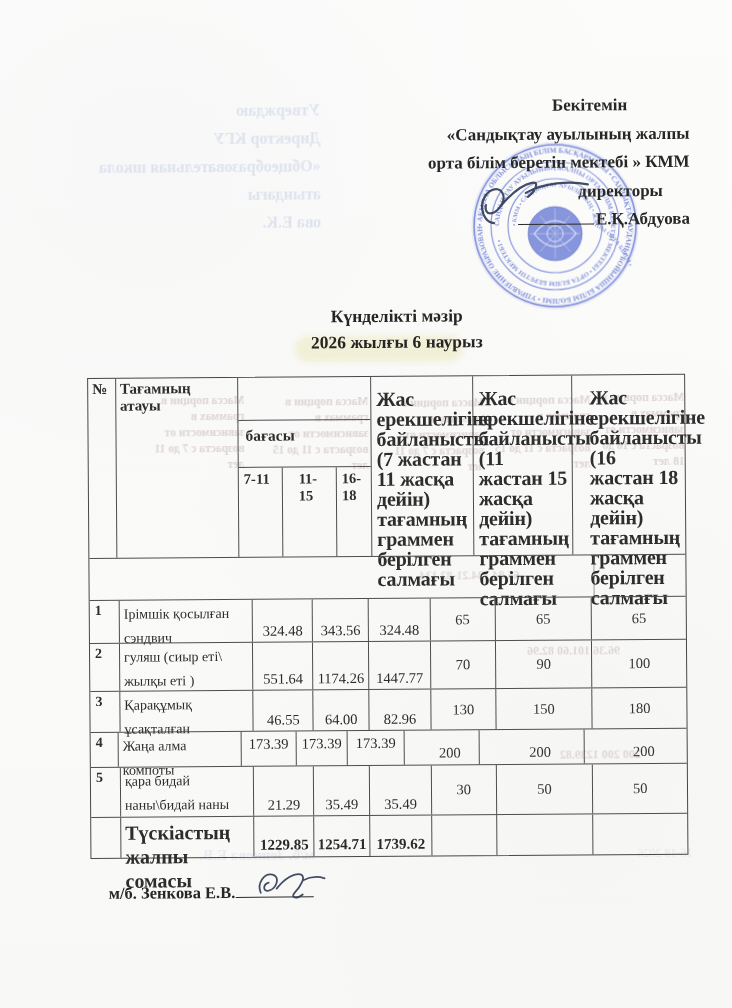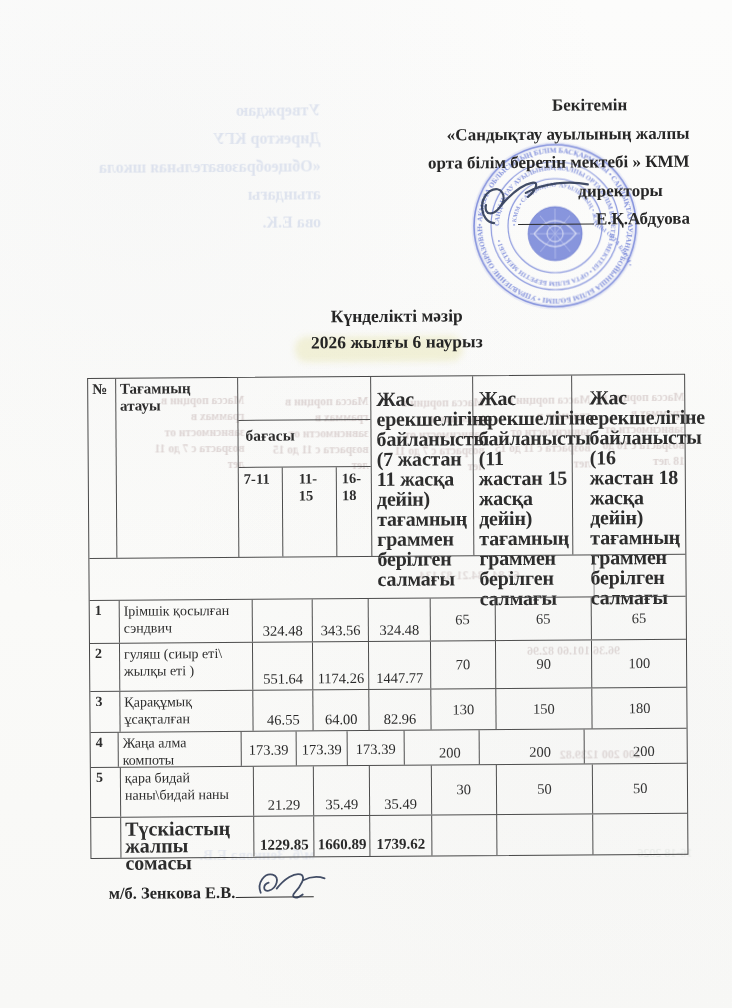--- a/index.html
+++ b/index.html
@@ -68,30 +68,30 @@
   .hc-age3{width:100px;}
 
   .seprow{height:42px;border-bottom:1px solid #4d4d4d;position:relative;}
   .sepline{position:absolute;left:504px;top:0;height:100%;width:0;border-left:1px solid rgba(77,77,77,.55);}
 
   .trow{display:flex;border-bottom:1px solid #4d4d4d;position:relative;}
   .trow:last-child{border-bottom:none;}
   .c{border-right:1px solid #4d4d4d;display:flex;}
   .c:last-child{border-right:none;}
   .c-num{width:30px;font-weight:bold;font-size:14px;padding:2px 0 0 5px;}
-  .c-name{width:134px;font-size:14px;line-height:17px;padding:2px 2px 0 4px;}
+  .c-name{width:134px;font-size:14px;line-height:24px;padding:2px 2px 0 4px;}
   .c-p1{width:60px;}
   .c-p2{width:56px;}
   .c-p3{width:62px;}
   .c-w1{width:65px;}
   .c-w2{width:97px;}
   .c-w3{width:94px;}
   .price{align-items:flex-end;justify-content:center;font-size:14.5px;padding-bottom:2px;color:#2a2a2a;}
   .weight{align-items:center;justify-content:center;font-size:14.5px;color:#343434;}
-  .pt{align-items:flex-start;padding-top:10px;}
+  .pt{align-items:flex-start;padding-top:4px;}
   .pb{align-items:flex-end;padding-bottom:3px;margin-left:16px;}
   .totrow .c-name{font-weight:bold;font-size:20px;padding-top:3px;}
   .totrow .price{align-items:flex-start;font-weight:bold;font-size:15px;padding-top:20px;text-align:center;}
 
   
   .footer{position:absolute;left:106px;top:882px;font-weight:bold;font-size:16.5px;color:#262626;z-index:5;}
   .footer .sig-underline{width:78px;}
   .sig-bottom{position:absolute;left:248px;top:862px;width:80px;height:42px;z-index:6;}
 </style>
 </head>
@@ -233,21 +233,21 @@
         <div class="c c-p2 price">35.49</div>
         <div class="c c-p3 price">35.49</div>
         <div class="c c-w1 weight">30</div>
         <div class="c c-w2 weight">50</div>
         <div class="c c-w3 weight">50</div>
       </div>
       <div class="trow totrow" style="height:40px;">
         <div class="c c-num"></div>
         <div class="c c-name">Түскіастың жалпы сомасы</div>
         <div class="c c-p1 price">1229.85</div>
-        <div class="c c-p2 price">1660.89</div>
+        <div class="c c-p2 price">1254.71</div>
         <div class="c c-p3 price">1739.62</div>
         <div class="c c-w1 weight"></div>
         <div class="c c-w2 weight"></div>
         <div class="c c-w3 weight"></div>
       </div>
     </div>
 
     <div class="ghost ghost-bottom">м/б. Зенкова Е.В.</div>
     <div class="ghost ghost-br">16-18 2026</div>
 

